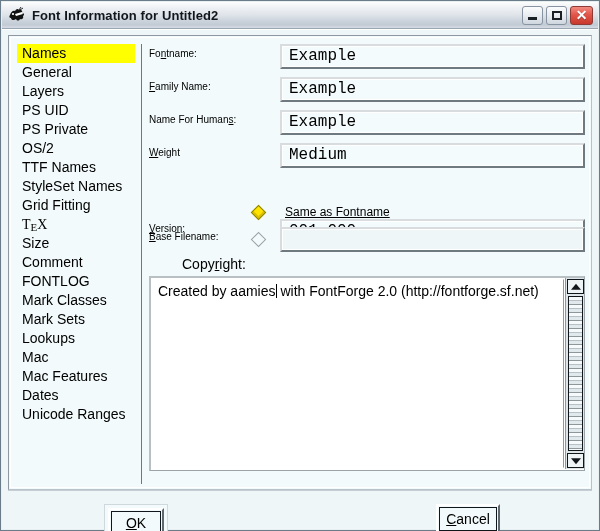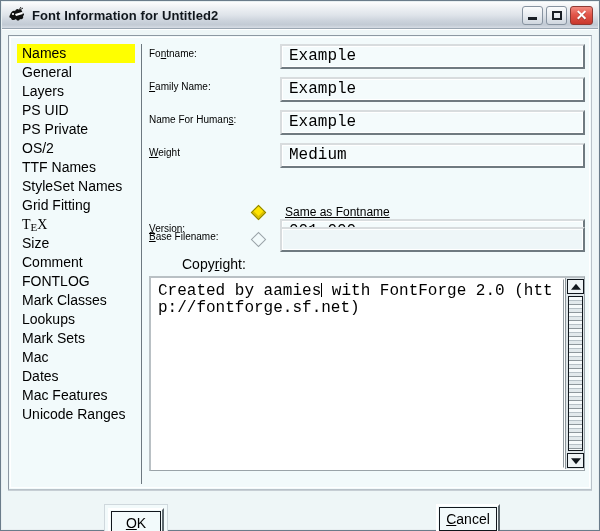--- a/index.html
+++ b/index.html
@@ -294,22 +294,22 @@
   #copyright-text {
     position: absolute;
     left: 1px;
     top: 1px;
     width: 412px;
     height: 189px;
     box-sizing: border-box;
     background: #ffffff;
     border: 1px solid #ffffff;
     border-right: 1px solid #8e979c;
-    font-family: Liberation Mono, monospace;
-    font-size: 16px;
+    font-family: Liberation Sans, sans-serif;
+    font-size: 14px;
     line-height: 17px;
     color: #000000;
     padding: 3px 4px 0 5px;
     overflow: hidden;
     word-break: break-all;
   }
   .caret {
     display: inline-block;
     width: 1px;
     height: 14px;
@@ -486,25 +486,25 @@
           <div class="side-item">PS Private</div>
           <div class="side-item">OS/2</div>
           <div class="side-item">TTF Names</div>
           <div class="side-item">StyleSet Names</div>
           <div class="side-item">Grid Fitting</div>
           <div class="side-item"><span class="tex">T<span class="e">E</span>X</span></div>
           <div class="side-item">Size</div>
           <div class="side-item">Comment</div>
           <div class="side-item">FONTLOG</div>
           <div class="side-item">Mark Classes</div>
+          <div class="side-item">Mark Sets</div>
           <div class="side-item">Lookups</div>
-          <div class="side-item">Mark Sets</div>
           <div class="side-item">Mac</div>
+          <div class="side-item">Mac Features</div>
           <div class="side-item">Dates</div>
-          <div class="side-item">Mac Features</div>
           <div class="side-item">Unicode Ranges</div>
         </div>
 
         <div id="divider"></div>
 
         <div id="form">
 
           <div class="row" style="top:0px;">
             <span class="lbl">Fo<u>n</u>tname:</span>
             <span class="field">

